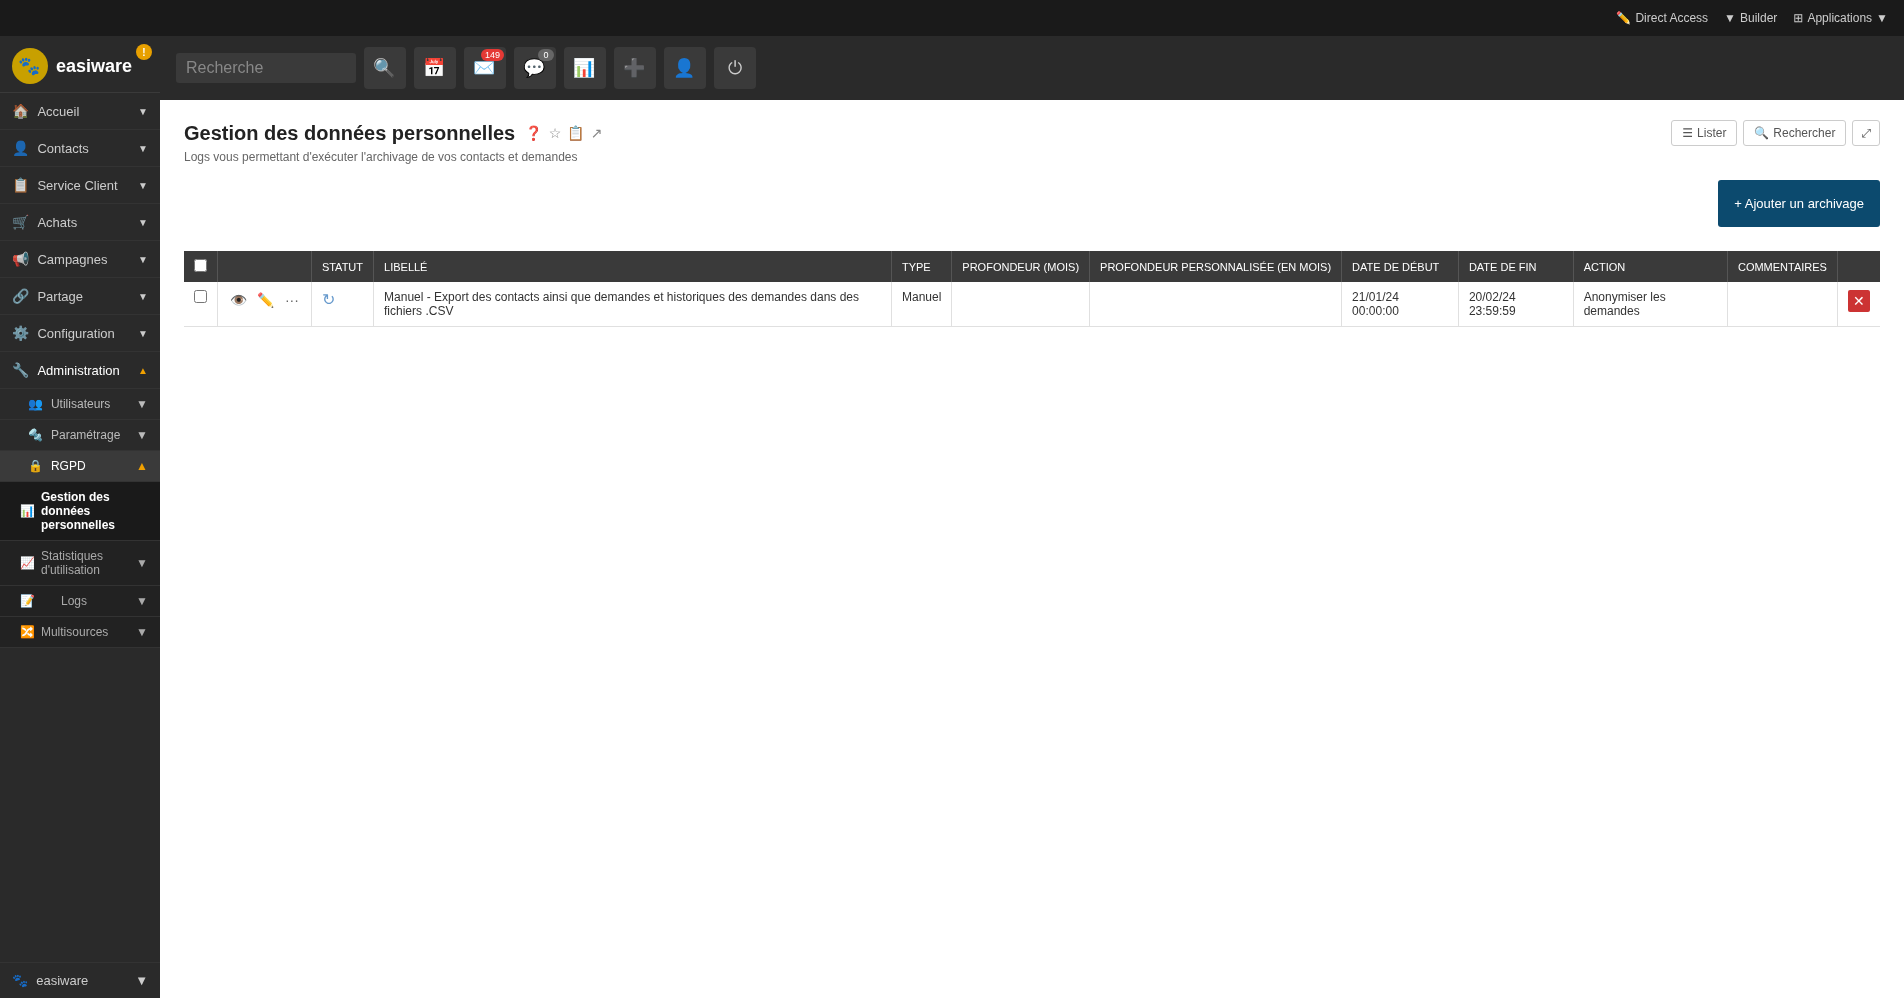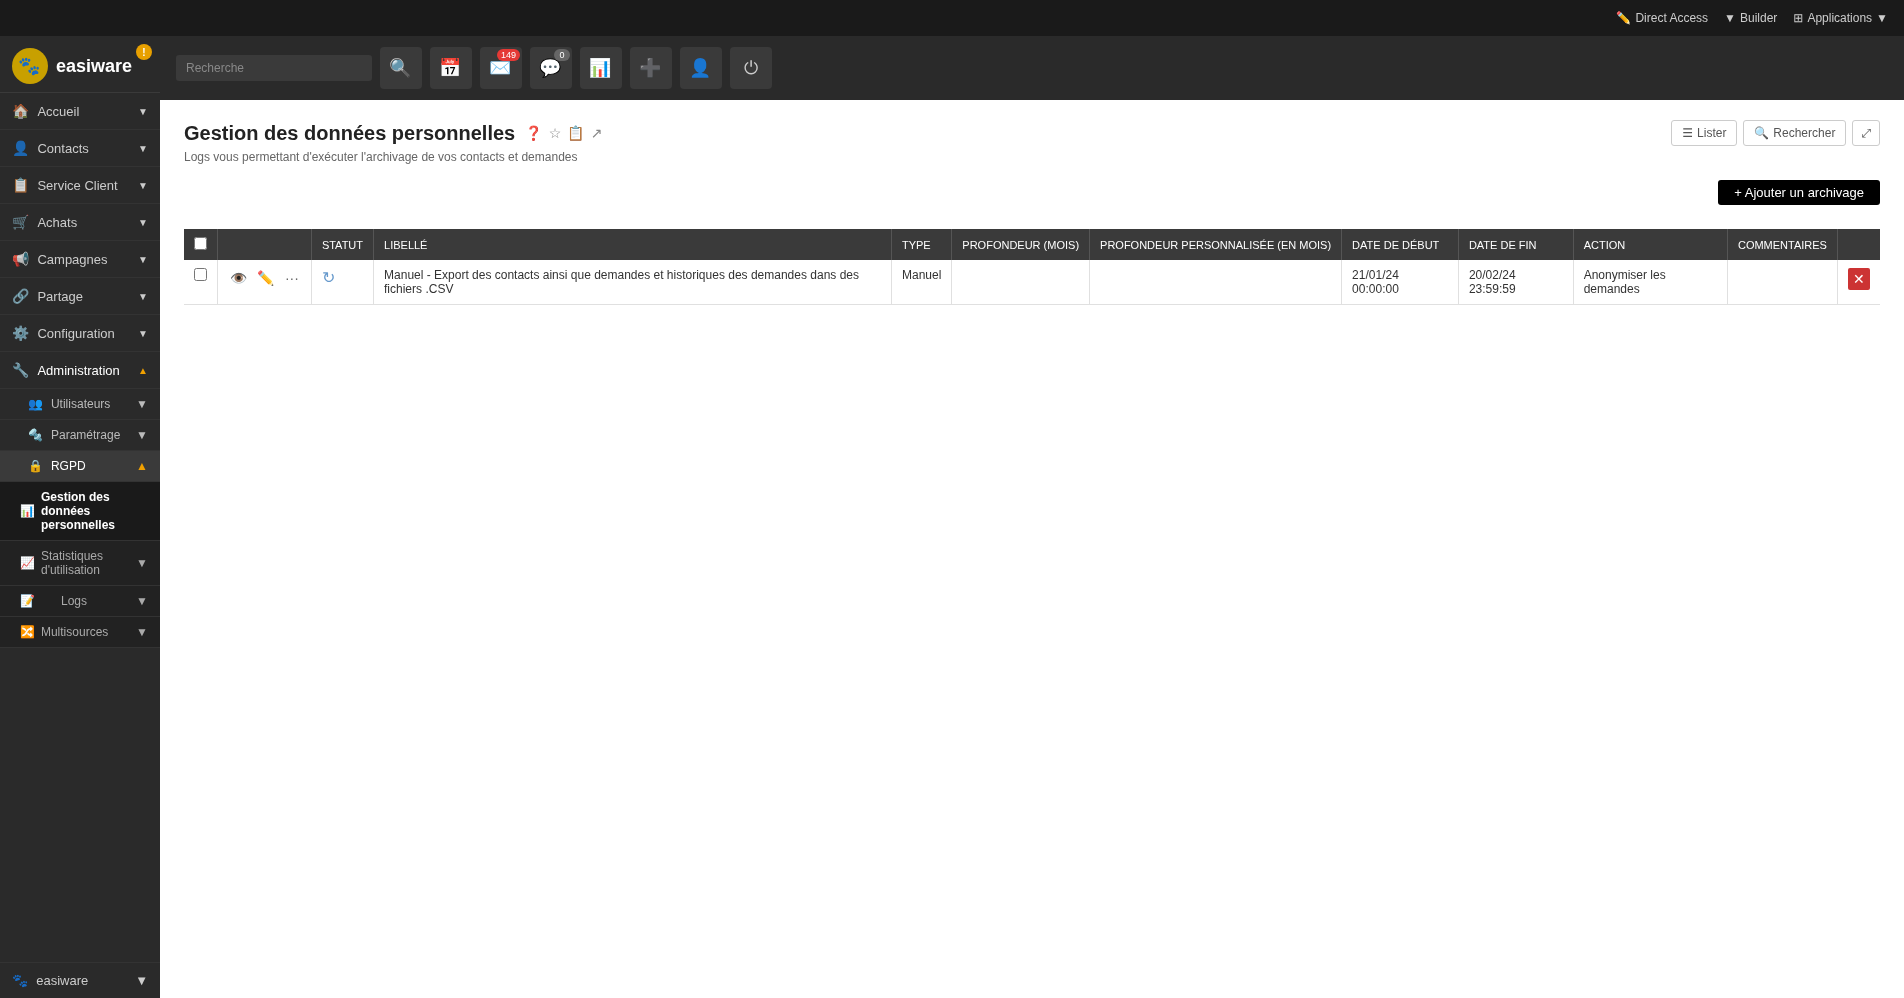--- a/index.html
+++ b/index.html
@@ -138,22 +138,22 @@
       padding: 0 16px;
       gap: 8px;
       flex-shrink: 0;
     }
     .search-box {
       background: #3a3a3a;
       border: none;
       color: #ccc;
       padding: 6px 10px;
       border-radius: 3px;
-      font-size: 12px;
-      width: 196px;
+      font-size: 16px;
+      width: 180px;
     }
     .search-box::placeholder { color: #888; }
     .toolbar-btn {
       width: 42px;
       height: 42px;
       background: #3a3a3a;
       border: none;
       border-radius: 4px;
       color: #ccc;
       font-size: 18px;
@@ -252,24 +252,24 @@
       border-radius: 3px;
       font-size: 13px;
       color: #333;
       background: #fff;
       margin-bottom: 12px;
       width: 100%;
     }
 
     
     .btn-add-archivage {
-      background: #000000;
+      background: #0c4a6e;
       color: #fff;
       border: none;
-      padding: 5px 16px;
+      padding: 16px 16px;
       border-radius: 3px;
       font-size: 13px;
       cursor: pointer;
       display: flex;
       align-items: center;
       gap: 6px;
       margin-left: auto;
       margin-bottom: 12px;
     }
 

